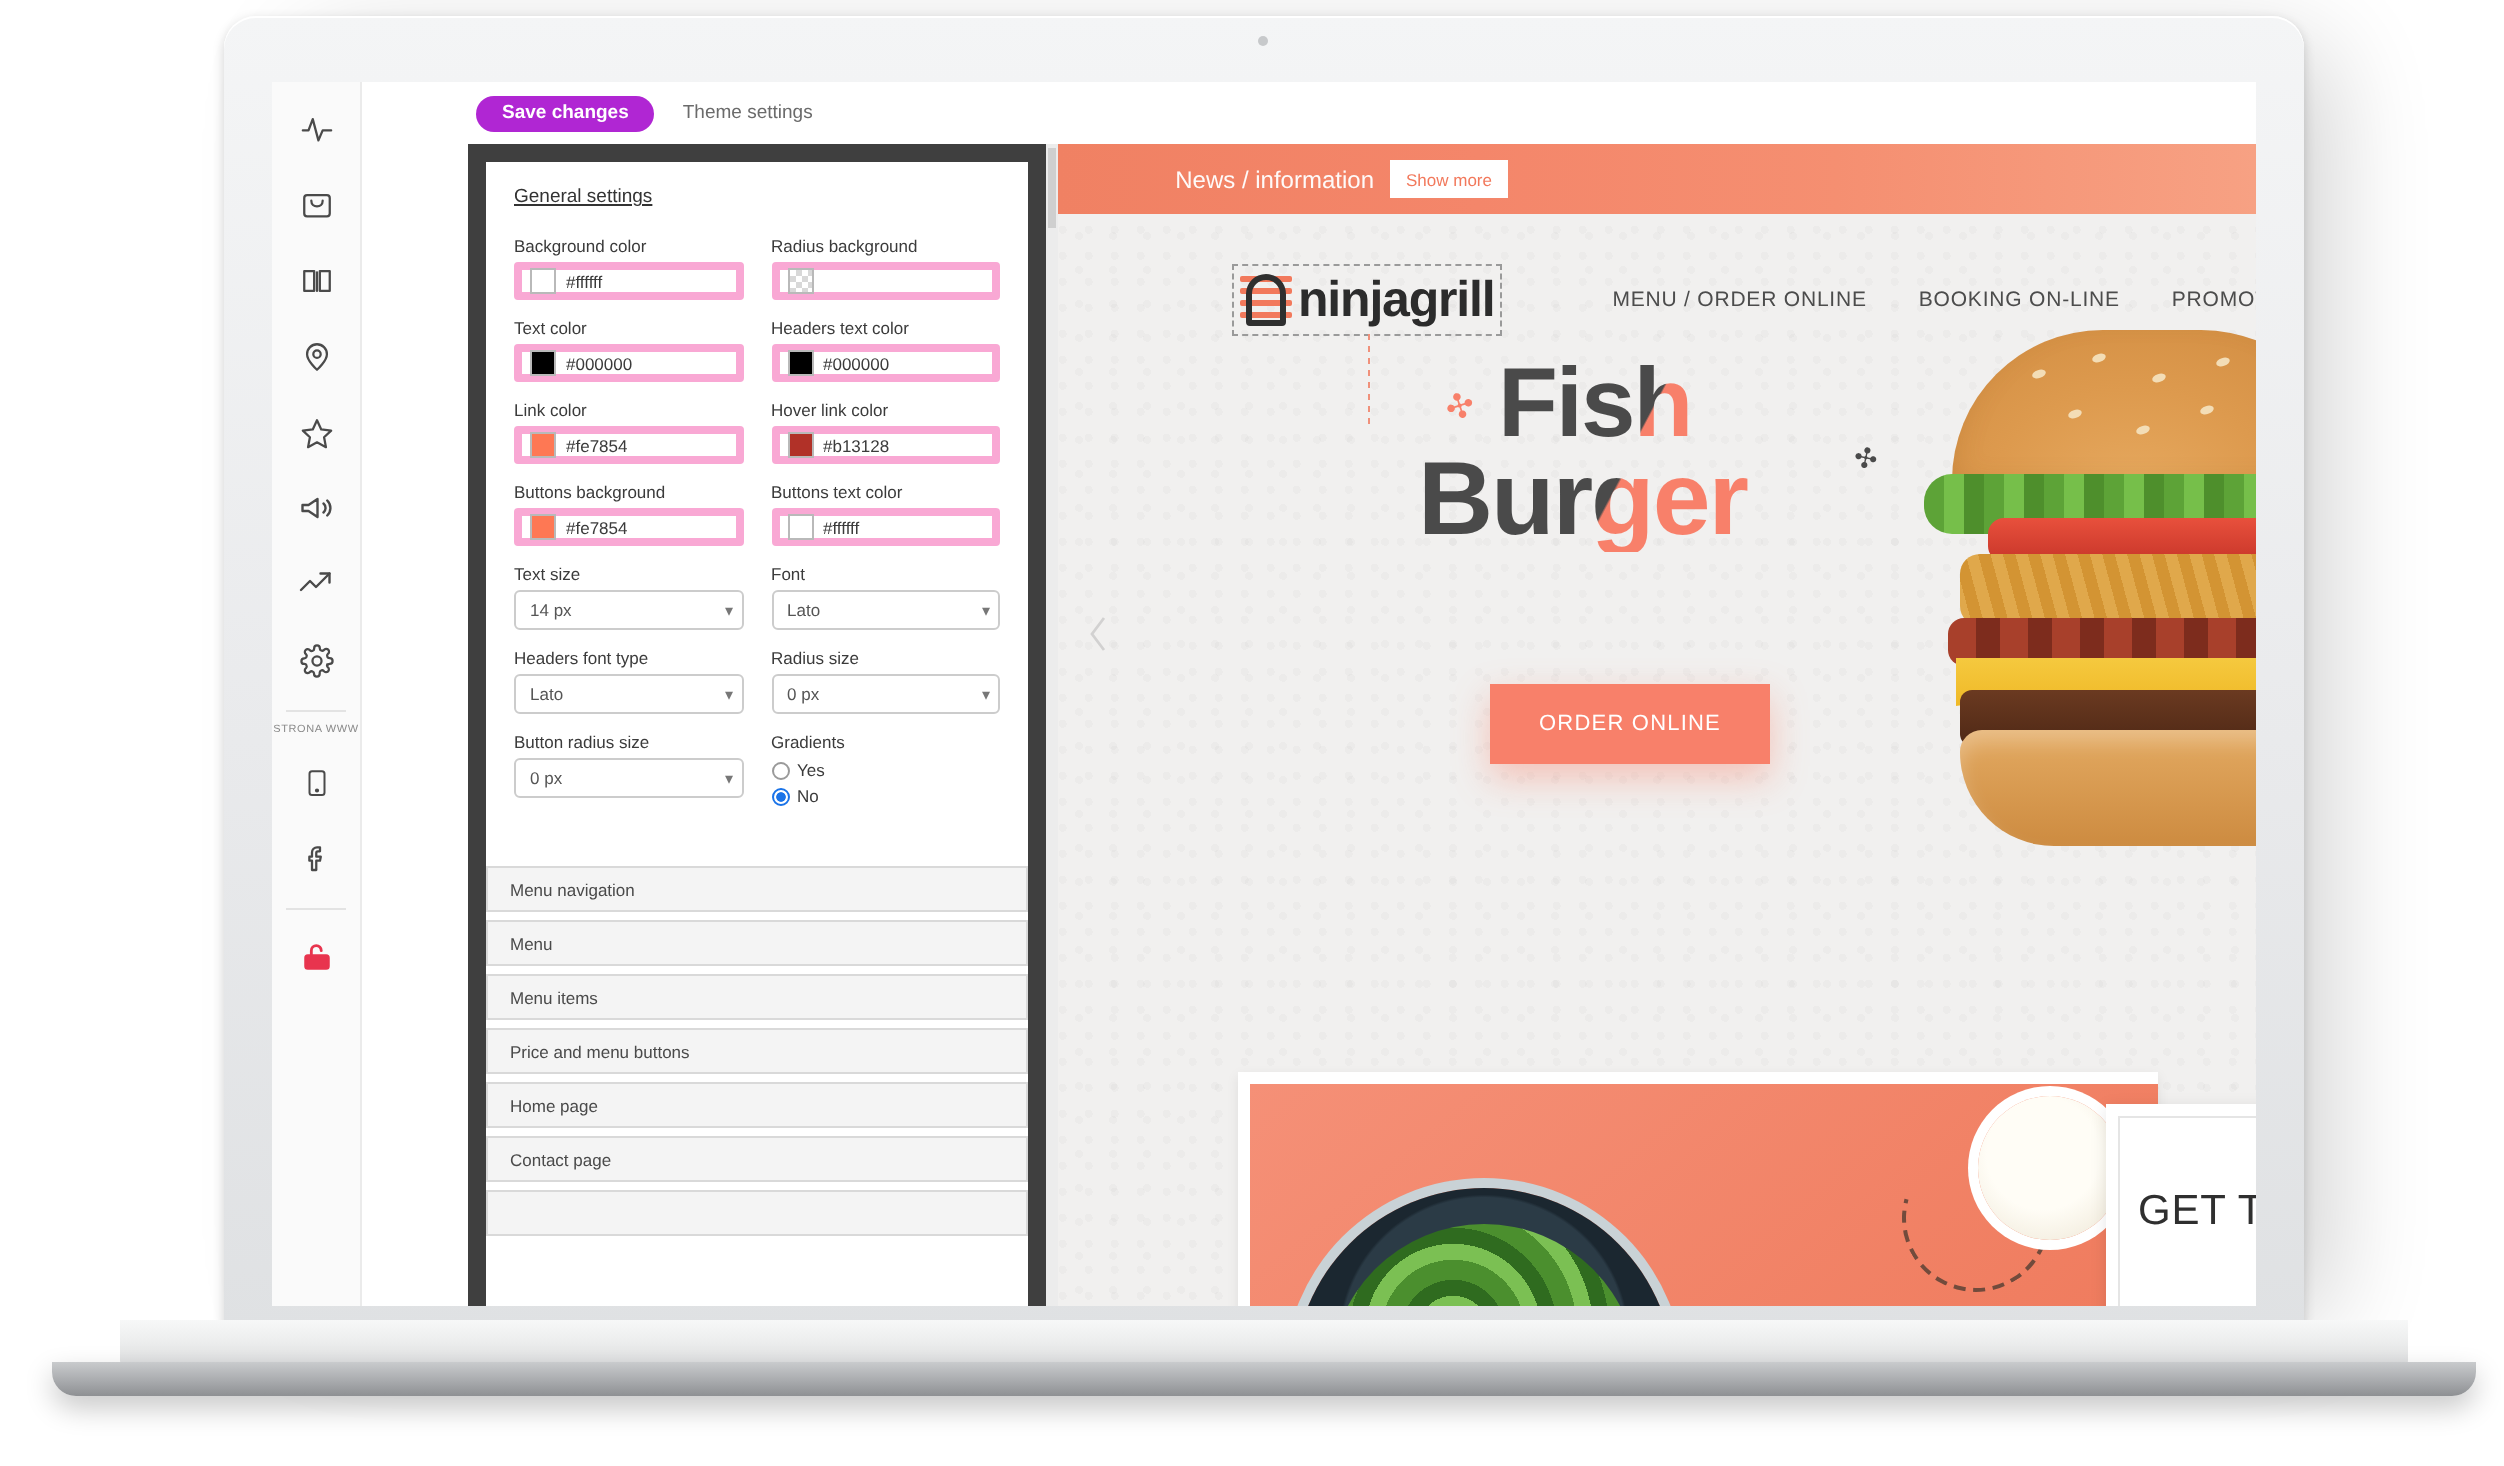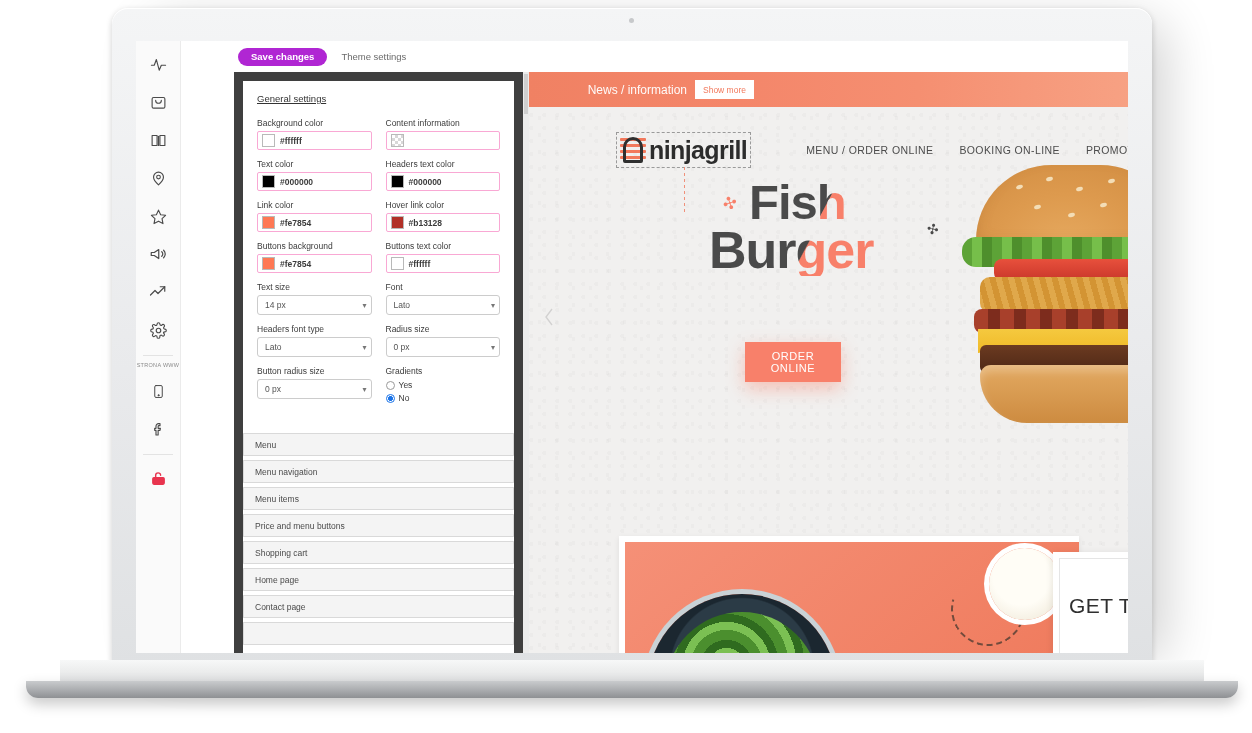--- a/index.html
+++ b/index.html
@@ -47,22 +47,22 @@
   
   .panel{width:289px;flex:0 0 289px;background:#3f3f3f;padding:9px 9px 0 9px;
     box-sizing:border-box;overflow:hidden;position:relative;margin-left:12px;}
   .panel-inner{background:#fff;height:100%;overflow:hidden;}
   .pscroll{padding:0;}
   .card{background:#fff;padding:12px 14px 14px;}
   .card-title{font-size:9.5px;color:#333;text-decoration:underline;margin-bottom:14px;}
   .grid2{display:grid;grid-template-columns:1fr 1fr;column-gap:14px;row-gap:0;}
   .fld{margin-bottom:9px;}
   .fld label{display:block;font-size:8.5px;color:#3b3b3b;margin-bottom:3px;}
-  .colorbox{display:flex;align-items:center;height:19px;border:1px solid #f9a8d4;border-radius:2px;
-    background:#fff;padding:0 4px;box-sizing:border-box;font-weight:bold;}
+  .colorbox{display:flex;align-items:center;height:19px;border:4px solid #f9a8d4;border-radius:2px;
+    background:#fff;padding:0 4px;box-sizing:border-box;}
   .sw{width:11px;height:11px;border:1px solid #b9b9b9;margin-right:5px;flex:0 0 11px;}
   .sw.checker{background-image:
       linear-gradient(45deg,#d8d8d8 25%,transparent 25%,transparent 75%,#d8d8d8 75%),
       linear-gradient(45deg,#d8d8d8 25%,transparent 25%,transparent 75%,#d8d8d8 75%);
     background-size:6px 6px;background-position:0 0,3px 3px;background-color:#fff;}
   .cval{font-size:8.5px;color:#3b3b3b;}
   .sel{position:relative;height:20px;border:1px solid #ccc;border-radius:3px;background:#fff;
     display:flex;align-items:center;padding:0 4px 0 7px;box-sizing:border-box;}
   .sel span{font-size:8.5px;color:#555;}
   .sel .chev{margin-left:auto;color:#777;font-size:8px;}
@@ -110,21 +110,21 @@
   .hero{position:relative;height:300px;}
   .hero-title{position:absolute;left:180px;top:12px;width:230px;}
   .ht-line{font-weight:bold;color:#4a4a4a;line-height:.96;white-space:nowrap;}
   .ht1{font-size:49px;margin-left:40px;letter-spacing:-1px;}
   .ht2{font-size:52px;letter-spacing:-1px;}
   .splitfill{background:linear-gradient(118deg,#4a4a4a 0%,#4a4a4a 42%,#f8806a 42.5%,#f8806a 100%);
     -webkit-background-clip:text;background-clip:text;color:transparent;}
   .spark{position:absolute;color:#f8806a;font-size:17px;}
   .spark.s1{left:14px;top:14px;transform:rotate(-18deg);}
   .spark.s2{left:218px;top:42px;color:#4a4a4a;font-size:14px;transform:rotate(12deg);}
-  .orderbtn{position:absolute;left:216px;top:175px;width:96px;height:40px;background:#f8806a;
+  .orderbtn{position:absolute;left:216px;top:175px;width:140px;height:40px;background:#f8806a;
     color:#fff;font-size:11px;letter-spacing:.6px;display:flex;align-items:center;justify-content:center;
     border:none;cursor:pointer;font-family:inherit;box-shadow:0 7px 18px rgba(248,128,106,.42);}
   .carousel-left{position:absolute;left:14px;top:140px;width:12px;height:20px;opacity:.35;}
 
   .burger{position:absolute;left:425px;top:-8px;width:230px;height:290px;}
   .bun-top{position:absolute;left:22px;top:6px;width:200px;height:86px;
     background:radial-gradient(ellipse at 45% 95%,#e6a95f 0%,#dd9a4e 45%,#cf8a3f 100%);
     border-radius:100px 100px 14px 14px;
     box-shadow:inset 0 -8px 14px rgba(150,90,30,.25);}
   .sesame{position:absolute;width:7px;height:4px;background:#f3ddb6;border-radius:50%;
@@ -297,21 +297,21 @@
                   <div class="grid2">
 
                     <div class="fld">
                       <label>Background color</label>
                       <div class="colorbox">
                         <span class="sw" style="background:#ffffff"></span>
                         <span class="cval">#ffffff</span>
                       </div>
                     </div>
                     <div class="fld">
-                      <label>Content information</label>
+                      <label>Radius background</label>
                       <div class="colorbox">
                         <span class="sw checker"></span>
                         <span class="cval"></span>
                       </div>
                     </div>
 
                     <div class="fld">
                       <label>Text color</label>
                       <div class="colorbox">
                         <span class="sw" style="background:#000000"></span>
@@ -405,33 +405,30 @@
                           <span>No</span>
                         </div>
                       </div>
                     </div>
 
                   </div>
                 </div>
 
                 <div class="acc-wrap">
                   <div class="acc">
+                      <span>Menu navigation</span>
+                    </div>
+                  <div class="acc">
                       <span>Menu</span>
-                    </div>
-                  <div class="acc">
-                      <span>Menu navigation</span>
                     </div>
                   <div class="acc">
                       <span>Menu items</span>
                     </div>
                   <div class="acc">
                       <span>Price and menu buttons</span>
-                    </div>
-                  <div class="acc">
-                      <span>Shopping cart</span>
                     </div>
                   <div class="acc">
                       <span>Home page</span>
                     </div>
                   <div class="acc">
                       <span>Contact page</span>
                     </div>
                   <div class="acc"></div>
 
                 </div>

